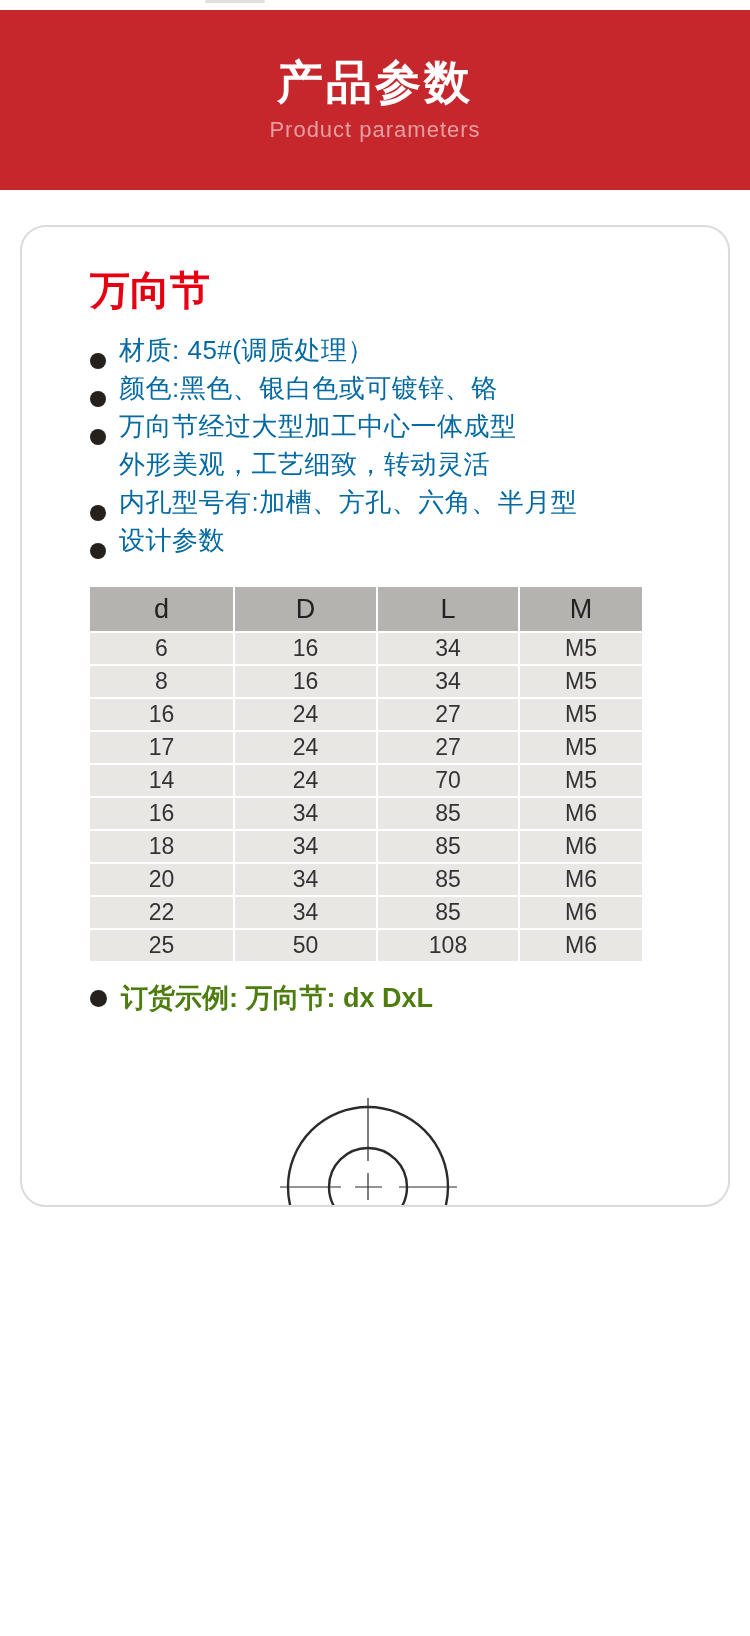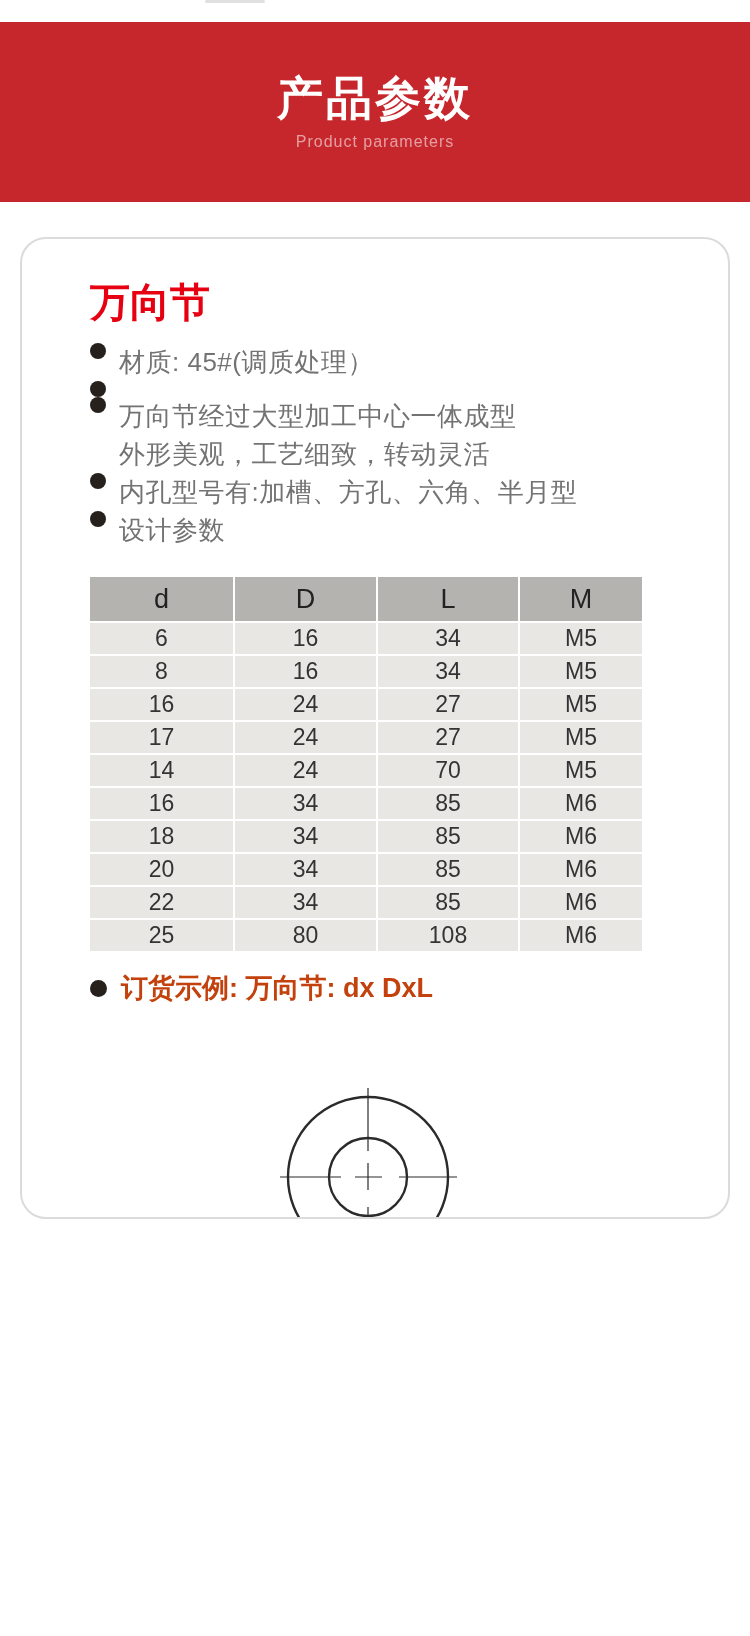--- a/index.html
+++ b/index.html
@@ -2,44 +2,44 @@
 <html><head>
 <meta charset="utf-8">
 <style>
   html,body{margin:0;padding:0;background:#ffffff;}
   body{width:750px;font-family:"Liberation Sans","DejaVu Sans",sans-serif;-webkit-font-smoothing:antialiased;}
 
   
   .top-remnant{position:absolute;left:205px;top:0;width:60px;height:3px;background:#cccccc;opacity:.6;border-radius:2px;}
 
   
-  .banner{margin-top:22px;height:180px;background:#C5272D;display:flex;flex-direction:column;align-items:center;justify-content:center;}
+  .banner{margin-top:10px;height:180px;background:#C5272D;display:flex;flex-direction:column;align-items:center;justify-content:center;}
   .banner-title{color:#ffffff;font-size:46px;font-weight:bold;letter-spacing:3px;line-height:1.1;}
-  .banner-sub{margin-top:9px;color:rgba(255,255,255,0.55);font-size:16px;letter-spacing:1px;}
+  .banner-sub{margin-top:9px;color:rgba(255,255,255,0.55);font-size:22px;letter-spacing:1px;}
 
   
   .card{box-sizing:border-box;margin:35px 20px 0 20px;width:710px;height:982px;background:#ffffff;
         border:2px solid #dbdbdb;border-radius:26px;padding:0 68px;overflow:hidden;}
 
   .product-title{margin:40px 0 0 0;color:#E60012;font-size:40px;font-weight:bold;line-height:46px;}
 
   ul.specs{list-style:none;margin:18px 0 0 0;padding:0;}
-  li.spec{display:flex;align-items:flex-start;font-size:26px;line-height:38px;color:#737373;letter-spacing:.5px;white-space:nowrap;}
+  li.spec{display:flex;align-items:flex-end;font-size:26px;line-height:38px;color:#0369a1;letter-spacing:.5px;white-space:nowrap;}
   li.spec .dot{flex:none;width:16px;height:16px;border-radius:50%;background:#27211e;margin-right:13px;}
   li.spec.cont{padding-left:29px;}
   li.spec.bold{font-weight:normal;}
 
   table.params{border-collapse:separate;border-spacing:0;width:552px;margin-top:28px;table-layout:fixed;}
   table.params th{background:#B4B3B0;height:42px;font-size:27px;font-weight:normal;color:#222222;border-right:2px solid #ffffff;}
   table.params td{background:#E8E7E4;height:29px;font-size:23px;color:#333333;text-align:center;
                   border-right:2px solid #ffffff;border-top:2px solid #ffffff;}
   table.params th:last-child,table.params td:last-child{border-right:none;}
   table.params col.c1{width:145px}table.params col.c2{width:143px}table.params col.c3{width:142px}table.params col.c4{width:122px}
 
-  .order-note{margin-top:22px;display:flex;align-items:center;font-size:27px;font-weight:bold;color:#c2410c;line-height:30px;}
+  .order-note{margin-top:22px;display:flex;align-items:center;font-size:27px;font-weight:bold;color:#4d7c0f;line-height:30px;}
   .order-note .dot{flex:none;width:17px;height:17px;border-radius:50%;background:#27211e;margin-right:14px;}
 
   svg.drawing{display:block;margin:0 0 0 -68px;}
   .oline{fill:none;stroke:#2b2b2b;stroke-width:2.4;stroke-linejoin:round;}
   .thin{fill:none;stroke:#2b2b2b;stroke-width:1.2;}
   .cl{fill:none;stroke:#3c3c3c;stroke-width:1.2;}
   .arrow{fill:#2b2b2b;stroke:none;}
   text.dim{fill:#1d1d1d;text-anchor:middle;font-family:"Liberation Sans",sans-serif;}
 </style>
 </head>
@@ -56,20 +56,21 @@
 
   <h2 class="product-title">万向节</h2>
 
   <ul class="specs">
     <li class="spec">
         <span class="dot"></span>
         <span>材质: 45#(调质处理）</span>
       </li>
     <li class="spec">
         <span class="dot"></span>
+        <span>颜色:黑色、银白色或可镀锌、铬</span>
       </li>
     <li class="spec">
         <span class="dot"></span>
         <span>万向节经过大型加工中心一体成型</span>
       </li>
     <li class="spec cont">
         <span>外形美观，工艺细致，转动灵活</span>
       </li>
     <li class="spec">
         <span class="dot"></span>
@@ -146,21 +147,21 @@
           <td>M6</td>
         </tr>
         <tr>
           <td>22</td>
           <td>34</td>
           <td>85</td>
           <td>M6</td>
         </tr>
         <tr>
           <td>25</td>
-          <td>80</td>
+          <td>50</td>
           <td>108</td>
           <td>M6</td>
         </tr>
       </tbody>
   </table>
 
   <div class="order-note">
     <span class="dot"></span>
     <span>订货示例: 万向节: dx DxL</span>
   </div>

